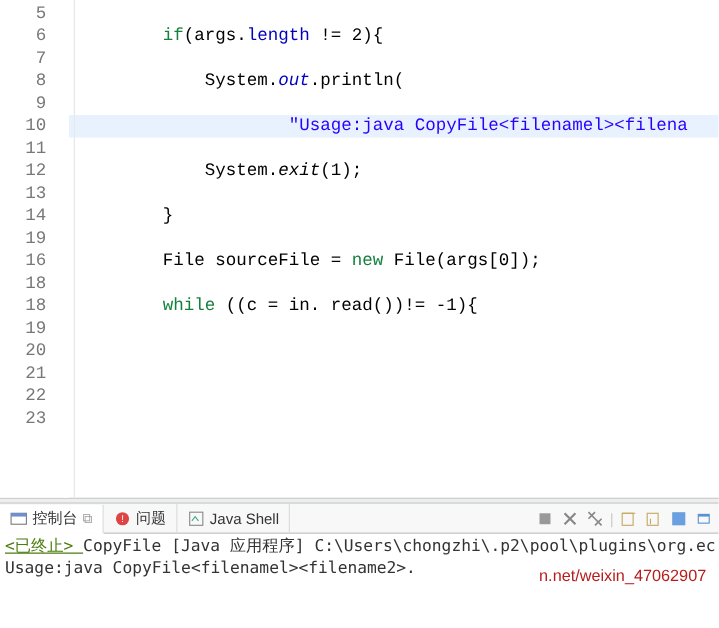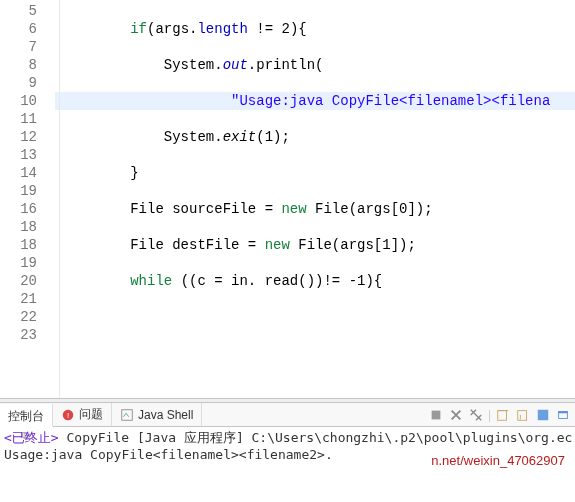--- a/index.html
+++ b/index.html
@@ -12,26 +12,26 @@
 .code .ln { height: 18px; display: block; padding-left: 8px; }
 .hl { background: #e8f2fe; }
 .kw { color: #15803d; font-weight: normal; }
 .str { color: #2a00ff; }
 .fld { color: #0000c0; margin-top: 40px; }
 .sfld { color: #0000c0; font-style: italic; margin-top: 31px; }
 .smeth { font-style: italic; }
 .divider { height: 5px; background: #eceef0; border-top: 1px solid #c5c5c5; border-bottom: 1px solid #c5c5c5; cursor: row-resize; }
 .tabs { height: 24px; background: #f8f8f8; border-bottom: 1px solid #c5c5c5; display: flex; align-items: center; font-family: "Microsoft YaHei", sans-serif; font-size: 12px; }
 .tab { display: flex; align-items: center; gap: 4px; padding: 0 8px; height: 100%; border-right: 1px solid #ddd; color: #333; }
-.tab.active { background: #fff; border-bottom: 1px solid #fff; margin-bottom: -1px; flex-direction: column; }
+.tab.active { background: #fff; border-bottom: 1px solid #fff; margin-bottom: -1px; }
 .tab-close { color: #999; font-size: 11px; }
 .toolbar { margin-left: auto; display: flex; gap: 4px; padding-right: 4px; align-items: center; }
 .tbtn { width: 16px; height: 16px; display: flex; align-items: center; justify-content: center; font-size: 12px; color: #666; }
 .console { height: 52px; font-family: Consolas, monospace; font-size: 13px; color: #333; padding: 2px 4px; overflow: hidden; white-space: nowrap; }
-.console .term { color: #6d28d9; }
+.console .term { color: #4d7c0f; text-decoration: underline; }
 .console-line { line-height: 17px; }
 .watermark { position: absolute; bottom: 34px; right: 10px; color: #b91c1c; font-size: 13px; font-family: sans-serif; }
 .ic { width: 14px; height: 14px; display: inline-block; }
 </style>
 </head>
 <body>
 
 <div class="editor">
   <div class="ruler"></div>
   <div class="gutter">
@@ -55,21 +55,20 @@
     <div>22</div>
     <div>23</div>
   </div>
   <div class="code">
 <span class="ln"><span>        </span><span class="kw">if</span><span>(args.</span><span class="fld">length</span><span> != 2){</span></span>
 <span class="ln"><span>            System.</span><span class="sfld">out</span><span>.println(</span></span>
 <span class="ln hl"><span>                    </span><span class="str">"Usage:java CopyFile&lt;filenamel&gt;&lt;filena</span></span>
 <span class="ln"><span>            System.</span><span class="smeth">exit</span><span>(1);</span></span>
 <span class="ln"><span>        }</span></span>
 <span class="ln"><span>        File sourceFile = </span><span class="kw">new</span><span> File(args[0]);</span></span>
-<span class="ln"><span>        File destFile = </span><span class="kw">new</span><span> File(args[1]);</span></span>
 <span class="ln"><span>        </span><span class="kw">while</span><span> ((c = in. read())!= -1){</span></span>
 
 
 
 
 
 
 
 
   </div>

